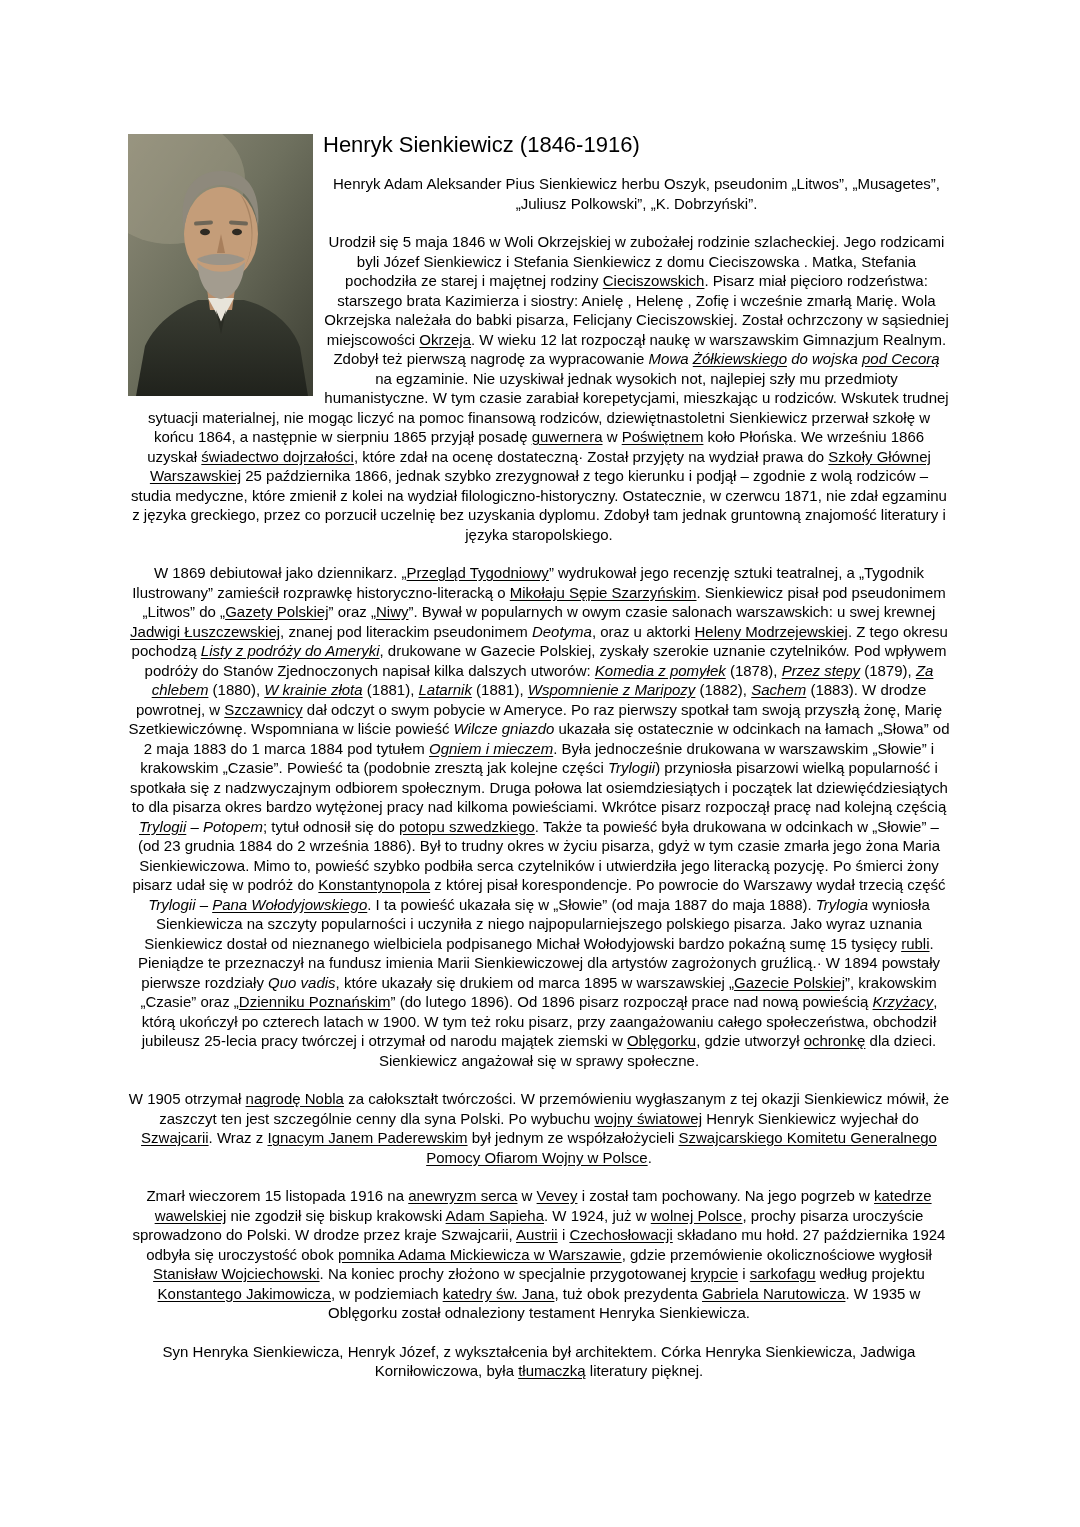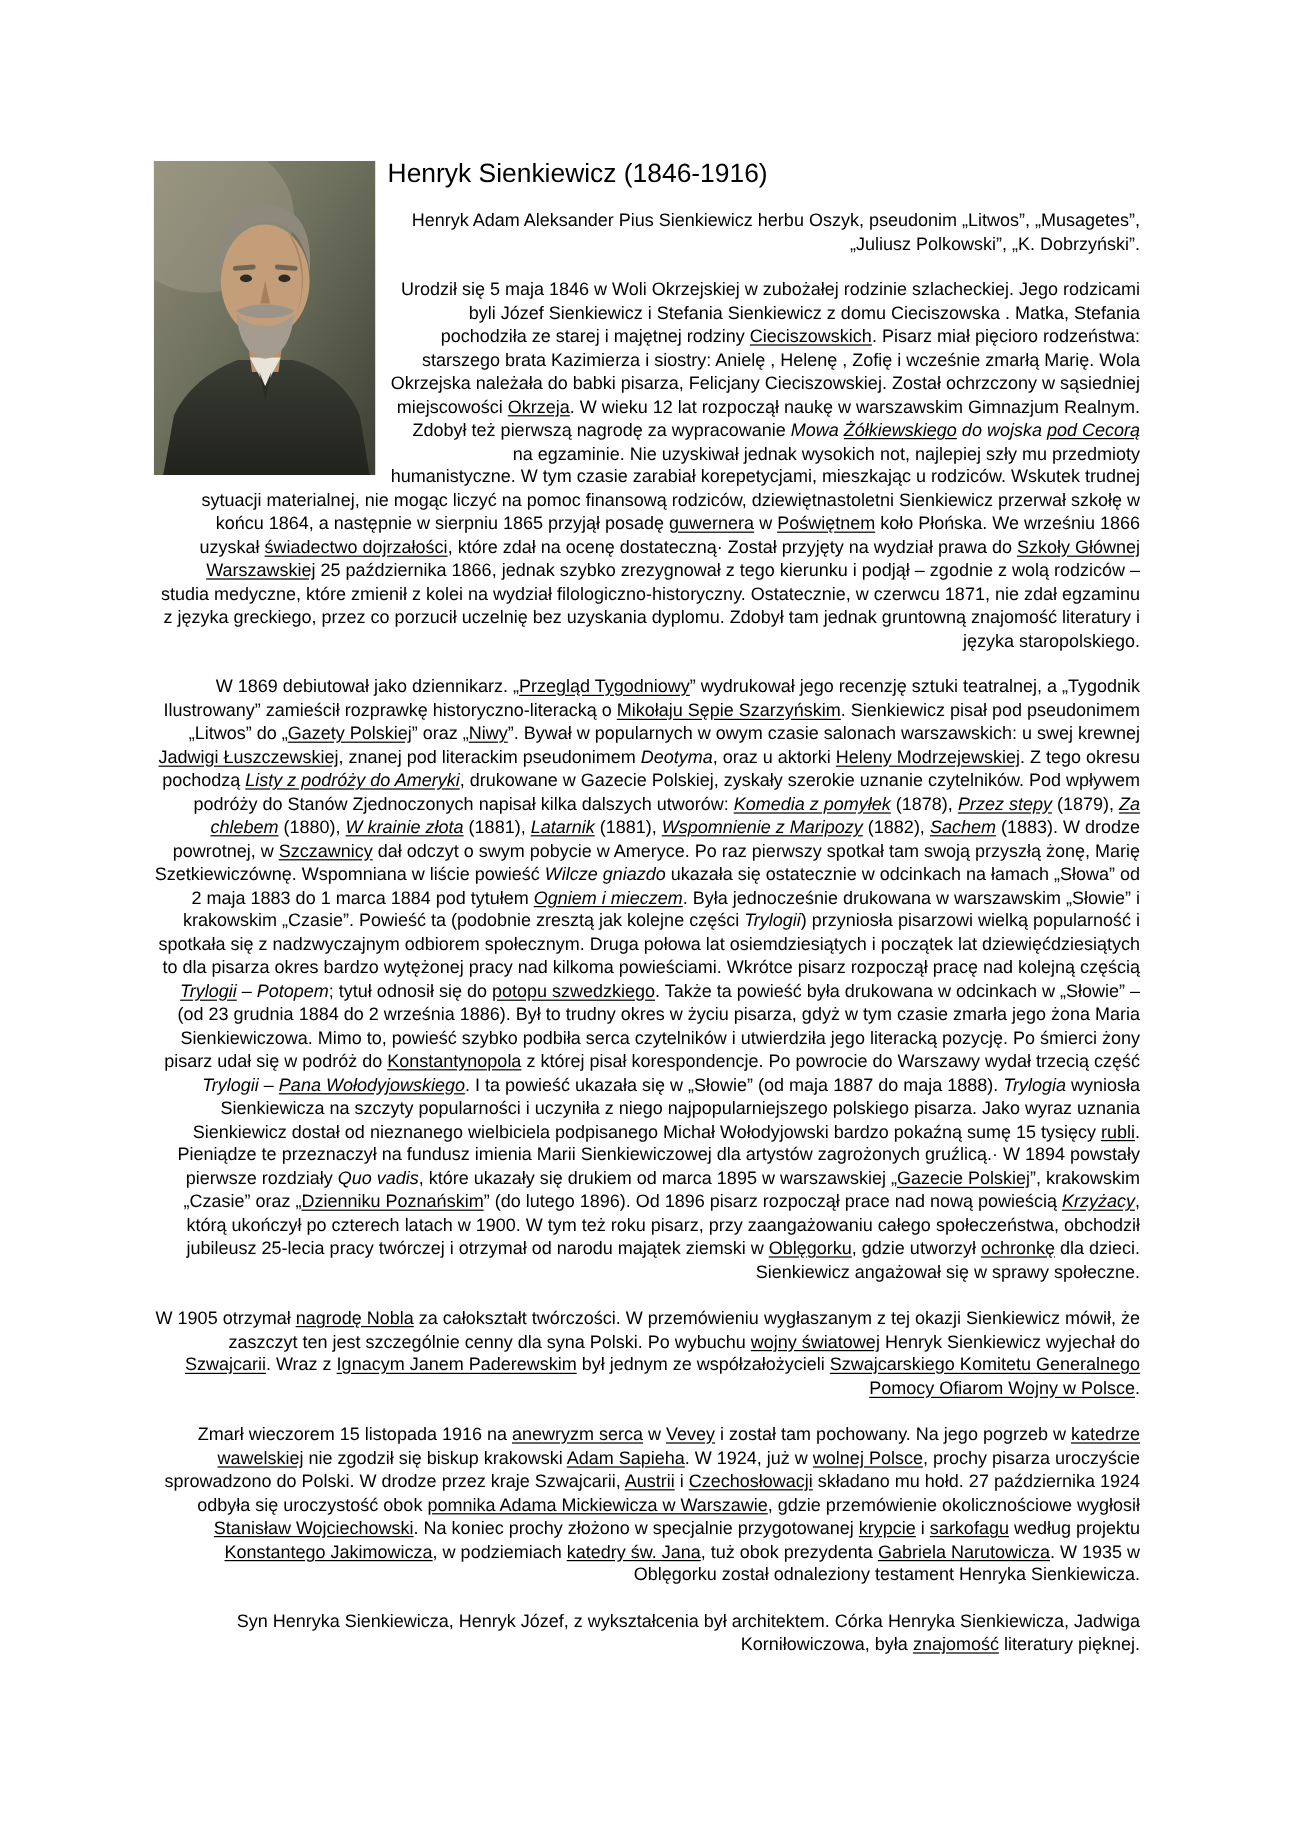--- a/index.html
+++ b/index.html
@@ -26,21 +26,21 @@
     font-size: 22px;
     font-weight: 400;
     margin: 0 0 16px 0;
     padding-top: 2px;
     color: #000000;
   }
   .para {
     font-size: 15px;
     line-height: 1.3;
     margin: 0 0 19px 0;
-    text-align: right;
+    text-align: center;
   }
   .para u { text-underline-offset: 2px; }
   .para i u, .para u i { font-style: italic; }
   .clearfix::after { content: ""; display: table; clear: both; }
 </style>
 </head>
 <body>
 
 <div class="page clearfix">
 
@@ -76,15 +76,15 @@
     </svg>
   </div>
 
   <h1 class="title">Henryk Sienkiewicz (1846-1916)</h1>
 
   <p class="para">Henryk Adam Aleksander Pius Sienkiewicz herbu Oszyk, pseudonim „Litwos”, „Musagetes”, „Juliusz Polkowski”, „K. Dobrzyński”.</p>
   <p class="para">Urodził się 5 maja 1846 w Woli Okrzejskiej w zubożałej rodzinie szlacheckiej. Jego rodzicami byli Józef Sienkiewicz i Stefania Sienkiewicz z domu Cieciszowska . Matka, Stefania pochodziła ze starej i majętnej rodziny <u>Cieciszowskich</u>. Pisarz miał pięcioro rodzeństwa: starszego brata Kazimierza  i siostry: Anielę , Helenę , Zofię i wcześnie zmarłą Marię. Wola Okrzejska należała do babki pisarza, Felicjany Cieciszowskiej. Został ochrzczony w sąsiedniej miejscowości <u>Okrzeja</u>. W wieku 12 lat rozpoczął naukę w warszawskim Gimnazjum Realnym. Zdobył też pierwszą nagrodę za wypracowanie <i>Mowa <u>Żółkiewskiego</u> do wojska <u>pod Cecorą</u></i> na egzaminie. Nie uzyskiwał jednak wysokich not, najlepiej szły mu przedmioty humanistyczne. W tym czasie zarabiał korepetycjami, mieszkając u rodziców. Wskutek trudnej sytuacji materialnej, nie mogąc liczyć na pomoc finansową rodziców, dziewiętnastoletni Sienkiewicz przerwał szkołę w końcu 1864, a następnie w sierpniu 1865 przyjął posadę <u>guwernera</u> w <u>Poświętnem</u> koło Płońska.  We wrześniu 1866 uzyskał <u>świadectwo dojrzałości</u>, które zdał na ocenę dostateczną· Został przyjęty na wydział prawa do <u>Szkoły Głównej Warszawskiej</u> 25 października 1866, jednak szybko zrezygnował z tego kierunku i podjął – zgodnie z wolą rodziców – studia medyczne, które zmienił z kolei na wydział filologiczno-historyczny. Ostatecznie, w czerwcu 1871, nie zdał egzaminu z języka greckiego, przez co porzucił uczelnię bez uzyskania dyplomu. Zdobył tam jednak gruntowną znajomość literatury i języka staropolskiego.</p>
   <p class="para">W 1869 debiutował jako dziennikarz. „<u>Przegląd Tygodniowy</u>” wydrukował jego recenzję sztuki teatralnej, a „Tygodnik Ilustrowany” zamieścił rozprawkę historyczno-literacką o <u>Mikołaju Sępie Szarzyńskim</u>. Sienkiewicz pisał pod pseudonimem „Litwos” do „<u>Gazety Polskiej</u>” oraz „<u>Niwy</u>”. Bywał w popularnych w owym czasie salonach warszawskich: u swej krewnej <u>Jadwigi Łuszczewskiej</u>, znanej pod literackim pseudonimem <i>Deotyma</i>, oraz u aktorki <u>Heleny Modrzejewskiej</u>.  Z tego okresu pochodzą <i><u>Listy z podróży do Ameryki</u></i>, drukowane w Gazecie Polskiej, zyskały szerokie uznanie czytelników. Pod wpływem podróży do Stanów Zjednoczonych napisał kilka dalszych utworów: <i><u>Komedia z pomyłek</u></i> (1878), <i><u>Przez stepy</u></i> (1879), <i><u>Za chlebem</u></i> (1880), <i><u>W krainie złota</u></i> (1881), <i><u>Latarnik</u></i> (1881), <i><u>Wspomnienie z Maripozy</u></i> (1882), <i><u>Sachem</u></i> (1883). W drodze powrotnej, w <u>Szczawnicy</u>  dał odczyt o swym pobycie w Ameryce. Po raz pierwszy spotkał tam swoją przyszłą żonę, Marię Szetkiewiczównę. Wspomniana w liście powieść <i>Wilcze gniazdo</i> ukazała się ostatecznie w odcinkach na łamach „Słowa” od 2 maja 1883 do 1 marca 1884 pod tytułem <i><u>Ogniem i mieczem</u></i>. Była jednocześnie drukowana w warszawskim „Słowie” i krakowskim „Czasie”. Powieść ta (podobnie zresztą jak kolejne części <i>Trylogii</i>) przyniosła pisarzowi wielką popularność i spotkała się z nadzwyczajnym odbiorem społecznym. Druga połowa lat osiemdziesiątych i początek lat dziewięćdziesiątych to dla pisarza okres bardzo wytężonej pracy nad kilkoma powieściami. Wkrótce pisarz rozpoczął pracę nad kolejną częścią <i><u>Trylogii</u></i> – <i>Potopem</i>; tytuł odnosił się do <u>potopu szwedzkiego</u>. Także ta powieść była drukowana w odcinkach w „Słowie” – (od 23 grudnia 1884 do 2 września 1886). Był to trudny okres w życiu pisarza, gdyż w tym czasie zmarła jego żona Maria Sienkiewiczowa. Mimo to, powieść szybko podbiła serca czytelników i utwierdziła jego literacką pozycję. Po śmierci żony pisarz udał się w podróż do <u>Konstantynopola</u>  z której pisał korespondencje. Po powrocie do Warszawy wydał trzecią część <i>Trylogii</i> – <i><u>Pana Wołodyjowskiego</u></i>. I ta powieść ukazała się w „Słowie” (od maja 1887 do maja 1888). <i>Trylogia</i> wyniosła Sienkiewicza na szczyty popularności i uczyniła z niego najpopularniejszego polskiego pisarza. Jako wyraz uznania Sienkiewicz dostał od nieznanego wielbiciela podpisanego Michał Wołodyjowski bardzo pokaźną sumę 15 tysięcy <u>rubli</u>. Pieniądze te przeznaczył na fundusz imienia Marii Sienkiewiczowej dla artystów zagrożonych gruźlicą.· W 1894 powstały pierwsze rozdziały <i>Quo vadis</i>, które ukazały się drukiem od marca 1895 w warszawskiej „<u>Gazecie Polskiej</u>”, krakowskim „Czasie” oraz „<u>Dzienniku Poznańskim</u>” (do lutego 1896).  Od 1896 pisarz rozpoczął prace nad nową powieścią <i><u>Krzyżacy</u></i>, którą ukończył po czterech latach w 1900. W tym też roku pisarz, przy zaangażowaniu całego społeczeństwa, obchodził jubileusz 25-lecia pracy twórczej i otrzymał od narodu majątek ziemski w <u>Oblęgorku</u>, gdzie utworzył <u>ochronkę</u> dla dzieci. Sienkiewicz angażował się w sprawy społeczne.</p>
   <p class="para">W 1905 otrzymał <u>nagrodę Nobla</u> za całokształt twórczości. W przemówieniu wygłaszanym z tej okazji Sienkiewicz mówił, że zaszczyt ten jest szczególnie cenny dla syna Polski. Po wybuchu <u>wojny światowej</u> Henryk Sienkiewicz wyjechał do <u>Szwajcarii</u>. Wraz z <u>Ignacym Janem Paderewskim</u> był jednym ze współzałożycieli <u>Szwajcarskiego Komitetu Generalnego Pomocy Ofiarom Wojny w Polsce</u>.</p>
   <p class="para">Zmarł wieczorem 15 listopada 1916 na <u>anewryzm serca</u> w <u>Vevey</u> i został tam pochowany. Na jego pogrzeb w <u>katedrze wawelskiej</u> nie zgodził się biskup krakowski <u>Adam Sapieha</u>. W 1924, już w <u>wolnej Polsce</u>, prochy pisarza uroczyście sprowadzono do Polski. W drodze przez kraje Szwajcarii, <u>Austrii</u> i <u>Czechosłowacji</u> składano mu hołd. 27 października 1924 odbyła się uroczystość obok <u>pomnika Adama Mickiewicza w Warszawie</u>, gdzie przemówienie okolicznościowe wygłosił <u>Stanisław Wojciechowski</u>. Na koniec prochy złożono w specjalnie przygotowanej <u>krypcie</u> i <u>sarkofagu</u> według projektu <u>Konstantego Jakimowicza</u>, w podziemiach <u>katedry św. Jana</u>, tuż obok prezydenta <u>Gabriela Narutowicza</u>. W 1935 w Oblęgorku został odnaleziony testament Henryka Sienkiewicza.</p>
-  <p class="para"> Syn Henryka Sienkiewicza, Henryk Józef, z wykształcenia był architektem. Córka Henryka Sienkiewicza, Jadwiga Korniłowiczowa, była <u>znajomość</u> literatury pięknej.</p>
+  <p class="para"> Syn Henryka Sienkiewicza, Henryk Józef, z wykształcenia był architektem. Córka Henryka Sienkiewicza, Jadwiga Korniłowiczowa, była <u>tłumaczką</u> literatury pięknej.</p>
 
 </div>
 
 </body></html>

